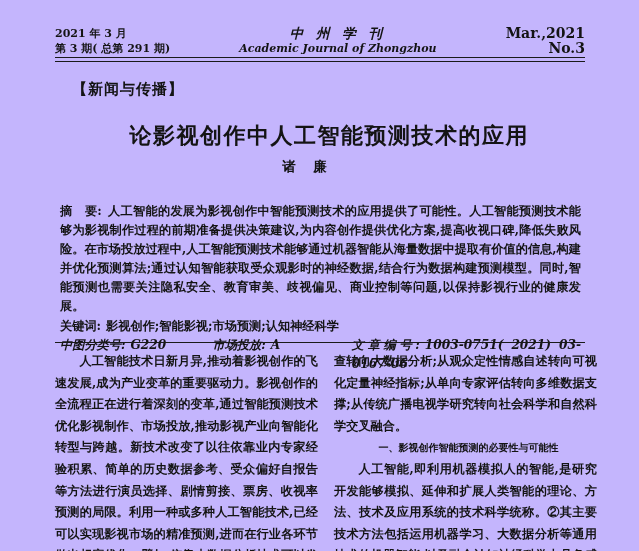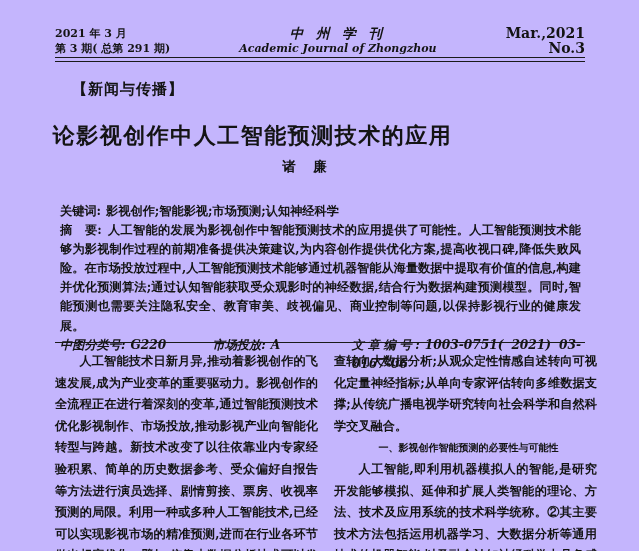--- a/index.html
+++ b/index.html
@@ -26,21 +26,21 @@
     position:absolute;left:55px;top:57px;width:530px;height:2.5px;
     border-top:1.6px solid #1a1a1a;border-bottom:1px solid #1a1a1a;
   }
   
   .section-tag{
     position:absolute;left:72px;top:80px;
     font-size:15px;font-weight:700;letter-spacing:1px;
   }
   .title{
     position:absolute;left:0;top:106px;width:505px;
-    text-align:center;font-size:22px;font-weight:700;letter-spacing:1.5px;
+    text-align:right;font-size:22px;font-weight:700;letter-spacing:1.5px;padding-left:24px;
   }
   .author{
     position:absolute;left:0;top:158px;width:611px;
     text-align:center;font-size:13.5px;font-weight:700;letter-spacing:2px;
   }
   
   .abstract{
     position:absolute;left:60px;top:202px;width:521px;
     font-size:12.2px;line-height:19.1px;font-weight:700;
   }
@@ -92,22 +92,22 @@
 
   <div class="header-rule"></div>
 
   <div class="section-tag">【新闻与传播】</div>
 
   <h1 class="title">论影视创作中人工智能预测技术的应用</h1>
 
   <div class="author">诸　廉</div>
 
   <div class="abstract">
+    <p><span class="abs-label">摘　要:</span><span>人工智能的发展为影视创作中智能预测技术的应用提供了可能性。人工智能预测技术能够为影视制作过程的前期准备提供决策建议,为内容创作提供优化方案,提高收视口碑,降低失败风险。在市场投放过程中,人工智能预测技术能够通过机器智能从海量数据中提取有价值的信息,构建并优化预测算法;通过认知智能获取受众观影时的神经数据,结合行为数据构建预测模型。同时,智能预测也需要关注隐私安全、教育审美、歧视偏见、商业控制等问题,以保持影视行业的健康发展。</span></p>
     <p><span class="kw-label">关键词:</span><span>影视创作;智能影视;市场预测;认知神经科学</span></p>
-    <p><span class="abs-label">摘　要:</span><span>人工智能的发展为影视创作中智能预测技术的应用提供了可能性。人工智能预测技术能够为影视制作过程的前期准备提供决策建议,为内容创作提供优化方案,提高收视口碑,降低失败风险。在市场投放过程中,人工智能预测技术能够通过机器智能从海量数据中提取有价值的信息,构建并优化预测算法;通过认知智能获取受众观影时的神经数据,结合行为数据构建预测模型。同时,智能预测也需要关注隐私安全、教育审美、歧视偏见、商业控制等问题,以保持影视行业的健康发展。</span></p>
     <p class="meta-row">
       <span class="meta-item1"><span class="meta-label">中图分类号:</span><span>G220</span></span>
       <span class="meta-item2"><span class="meta-label">市场投放:</span><span>A</span></span>
       <span class="meta-item3"><span class="meta-label">文章编号:</span><span>1003-0751( 2021) 03-0167-06</span></span>
     </p>
   </div>
 
   <div class="abstract-divider"></div>
 
   <div class="columns">

